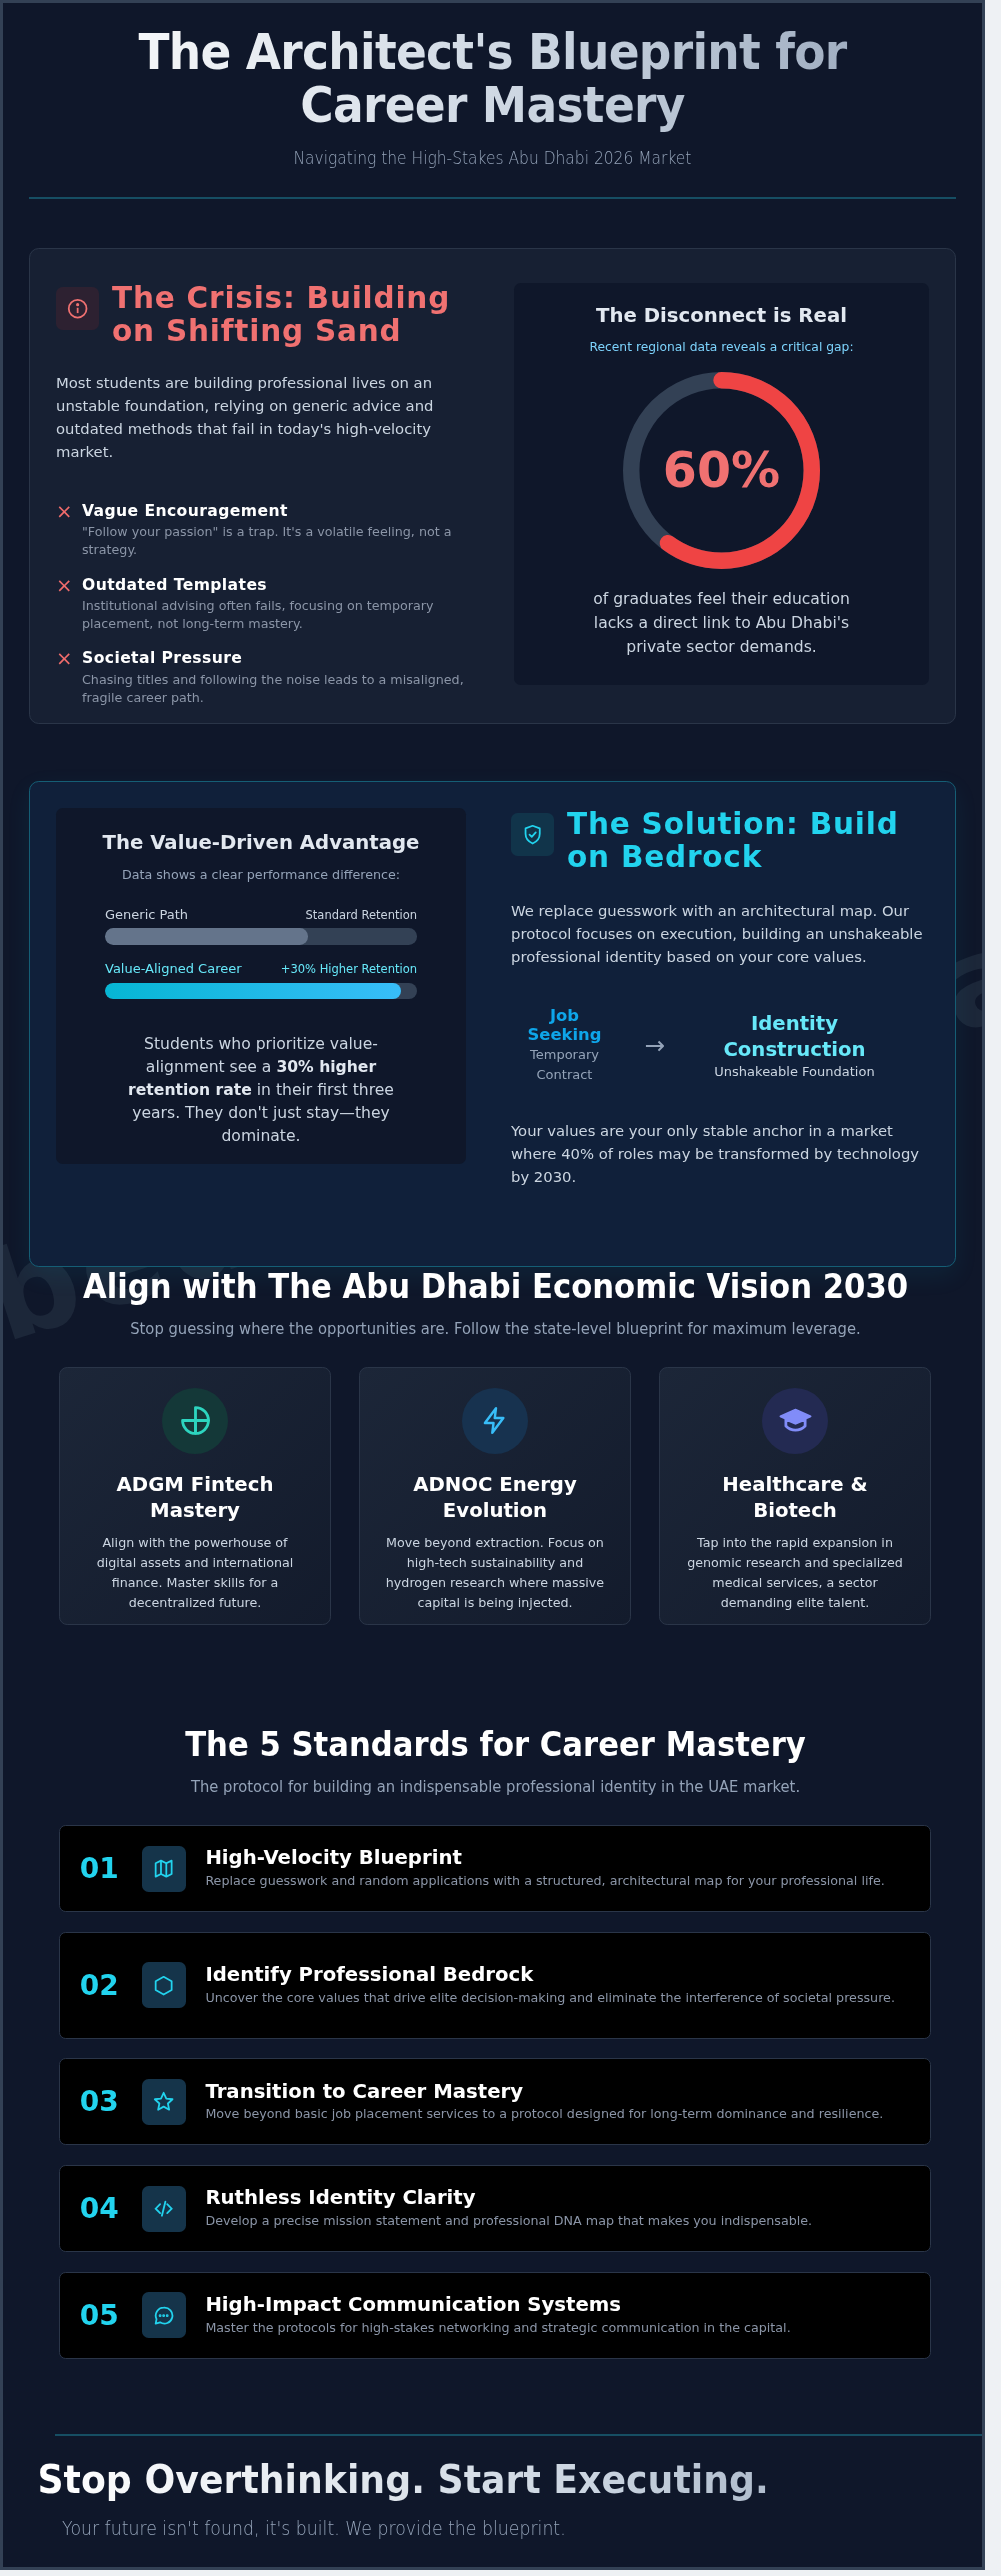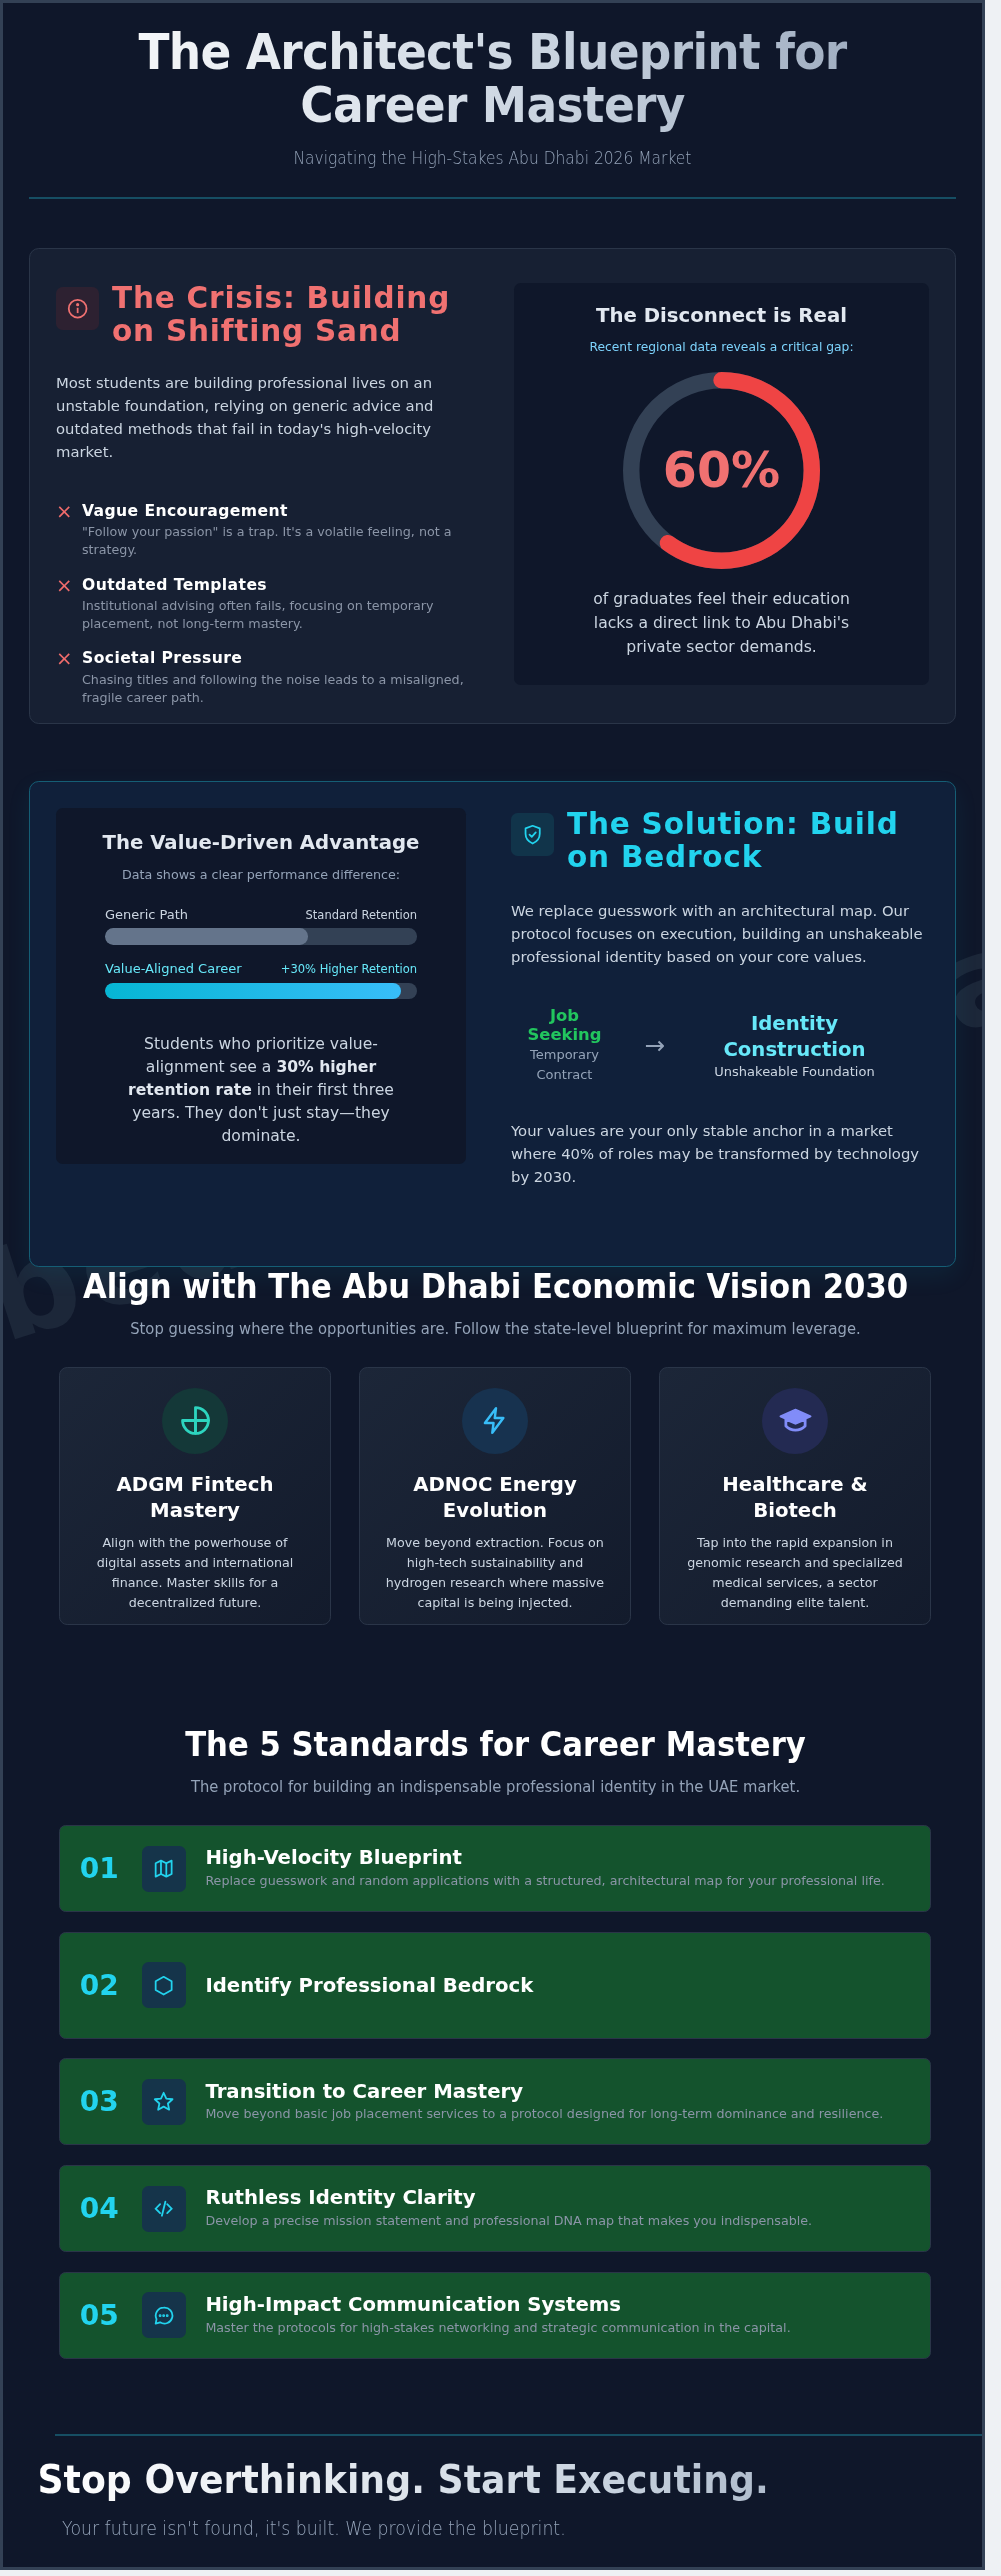--- a/index.html
+++ b/index.html
@@ -63,41 +63,41 @@
   .fill { height: 100%; border-radius: 8.2px; }
   .barrow + .barrow { margin-top: 16.4px; }
   .left .cap { margin: 34px auto 0; width: 271px; font-size: 15.6px; line-height: 23px; color: #cbd5e1; }
   .left .cap b { color: #e2e8f0; }
   .solution .rightp { position: absolute; left: 481px; top: 26px; width: 419px; }
   .solution .ibox { background: #11344a; }
   .solution h2 { color: #22d3ee; }
   .solution .intro { margin-top: 24.6px; font-size: 14.8px; line-height: 23px; color: #cbd5e1; }
   .flow { margin-top: 38px; display: flex; align-items: center; }
   .flow .from { width: 107px; text-align: center; }
-  .flow .from .a { font-size: 16.4px; font-weight: 700; color: #22c55e; }
+  .flow .from .a { font-size: 16.4px; font-weight: 700; color: #0ea5e9; }
   .flow .from .b { font-size: 13px; line-height: 19.7px; color: #94a3b8; margin-top: 1.6px; }
   .flow .arrow { width: 74px; text-align: center; font-size: 24.6px; color: #94a3b8; }
   .flow .to { width: 205px; text-align: center; }
   .flow .to .a { font-size: 19.7px; line-height: 26px; font-weight: 700; color: #67e8f9; }
   .flow .to .b { font-size: 13px; color: #cbd5e1; margin-top: 1.6px; }
   .solution .outro { margin-top: 34px; font-size: 14.8px; line-height: 23px; color: #cbd5e1; }
 
   .sec-title { position: absolute; left: 0; width: 985px; text-align: center; }
   .sec-title h2 { font-size: 33px; font-weight: 700; color: #ffffff; transform: scaleX(0.93); }
   .sec-title .s { margin-top: 13px; font-size: 16.4px; color: #94a3b8; transform: scaleX(0.9); }
   .vision-title { top: 1264px; }
   .sectors { position: absolute; left: 56px; top: 1364px; width: 872px; display: flex; gap: 28px; }
   .sector { width: 272px; height: 258px; border-radius: 8.2px; border: 0.8px solid #2a3548; background: linear-gradient(135deg, #1c2638 0%, #131b2c 100%); text-align: center; padding-top: 19.7px; }
   .sector .circ { width: 66px; height: 66px; border-radius: 33px; margin: 0 auto; display: flex; align-items: center; justify-content: center; }
   .sector h4 { margin-top: 18px; font-size: 19.7px; line-height: 26px; font-weight: 700; color: #ffffff; padding: 0 33px; }
   .sector p { margin-top: 9.8px; font-size: 12.7px; line-height: 19.7px; color: #cbd5e1; padding: 0 21.3px; }
 
   .std-title { top: 1722px; }
   .stds { position: absolute; left: 56px; top: 1822px; width: 872px; }
-  .std { display: flex; align-items: center; border-radius: 6.6px; background: #14532d; border: 0.8px solid #2a3548; margin-bottom: 19.7px; padding: 0 19.7px; min-height: 87px; }
+  .std { display: flex; align-items: center; border-radius: 6.6px; background: #000000; border: 0.8px solid #2a3548; margin-bottom: 19.7px; padding: 0 19.7px; min-height: 87px; }
   .std .num { font-size: 28px; font-weight: 700; color: #22d3ee; width: 62px; flex: none; }
   .std .ib { width: 44px; height: 46px; border-radius: 6.6px; background: #15344a; display: flex; align-items: center; justify-content: center; flex: none; margin-right: 19.7px; }
   .std .t { font-size: 19.7px; font-weight: 700; color: #ffffff; }
   .std .d { font-size: 12.7px; line-height: 19.7px; color: #8b95a7; margin-top: 1.6px; }
   .std.tall { min-height: 107px; }
 
   .footer-rule { position: absolute; left: 26px; top: 2431px; width: 927px; }
   .footer { position: absolute; left: 0; top: 2454px; width: 985px; }
   .footer h2 {
     font-size: 39px; font-weight: 700; transform: scaleX(0.93);
@@ -283,20 +283,21 @@
       </div>
       <div class="std tall">
         <div class="num">02</div>
         <div class="ib">
           <svg width="21.3" height="21.3" viewBox="0 0 24 24" fill="none" stroke="#22d3ee" stroke-width="2" stroke-linejoin="round">
               <path d="M12 2l9 5v10l-9 5-9-5V7z"></path>
             </svg>
         </div>
         <div>
             <div class="t">Identify Professional Bedrock</div>
+            <div class="d">Uncover the core values that drive elite decision-making and eliminate the interference of societal pressure.</div>
           </div>
       </div>
       <div class="std">
         <div class="num">03</div>
         <div class="ib">
           <svg width="21.3" height="21.3" viewBox="0 0 24 24" fill="none" stroke="#22d3ee" stroke-width="2" stroke-linejoin="round">
               <path d="M12 2l3 6.5 7 .8-5.2 4.8 1.4 7L12 17.6 5.8 21.1l1.4-7L2 9.3l7-.8z"></path>
             </svg>
         </div>
         <div>

